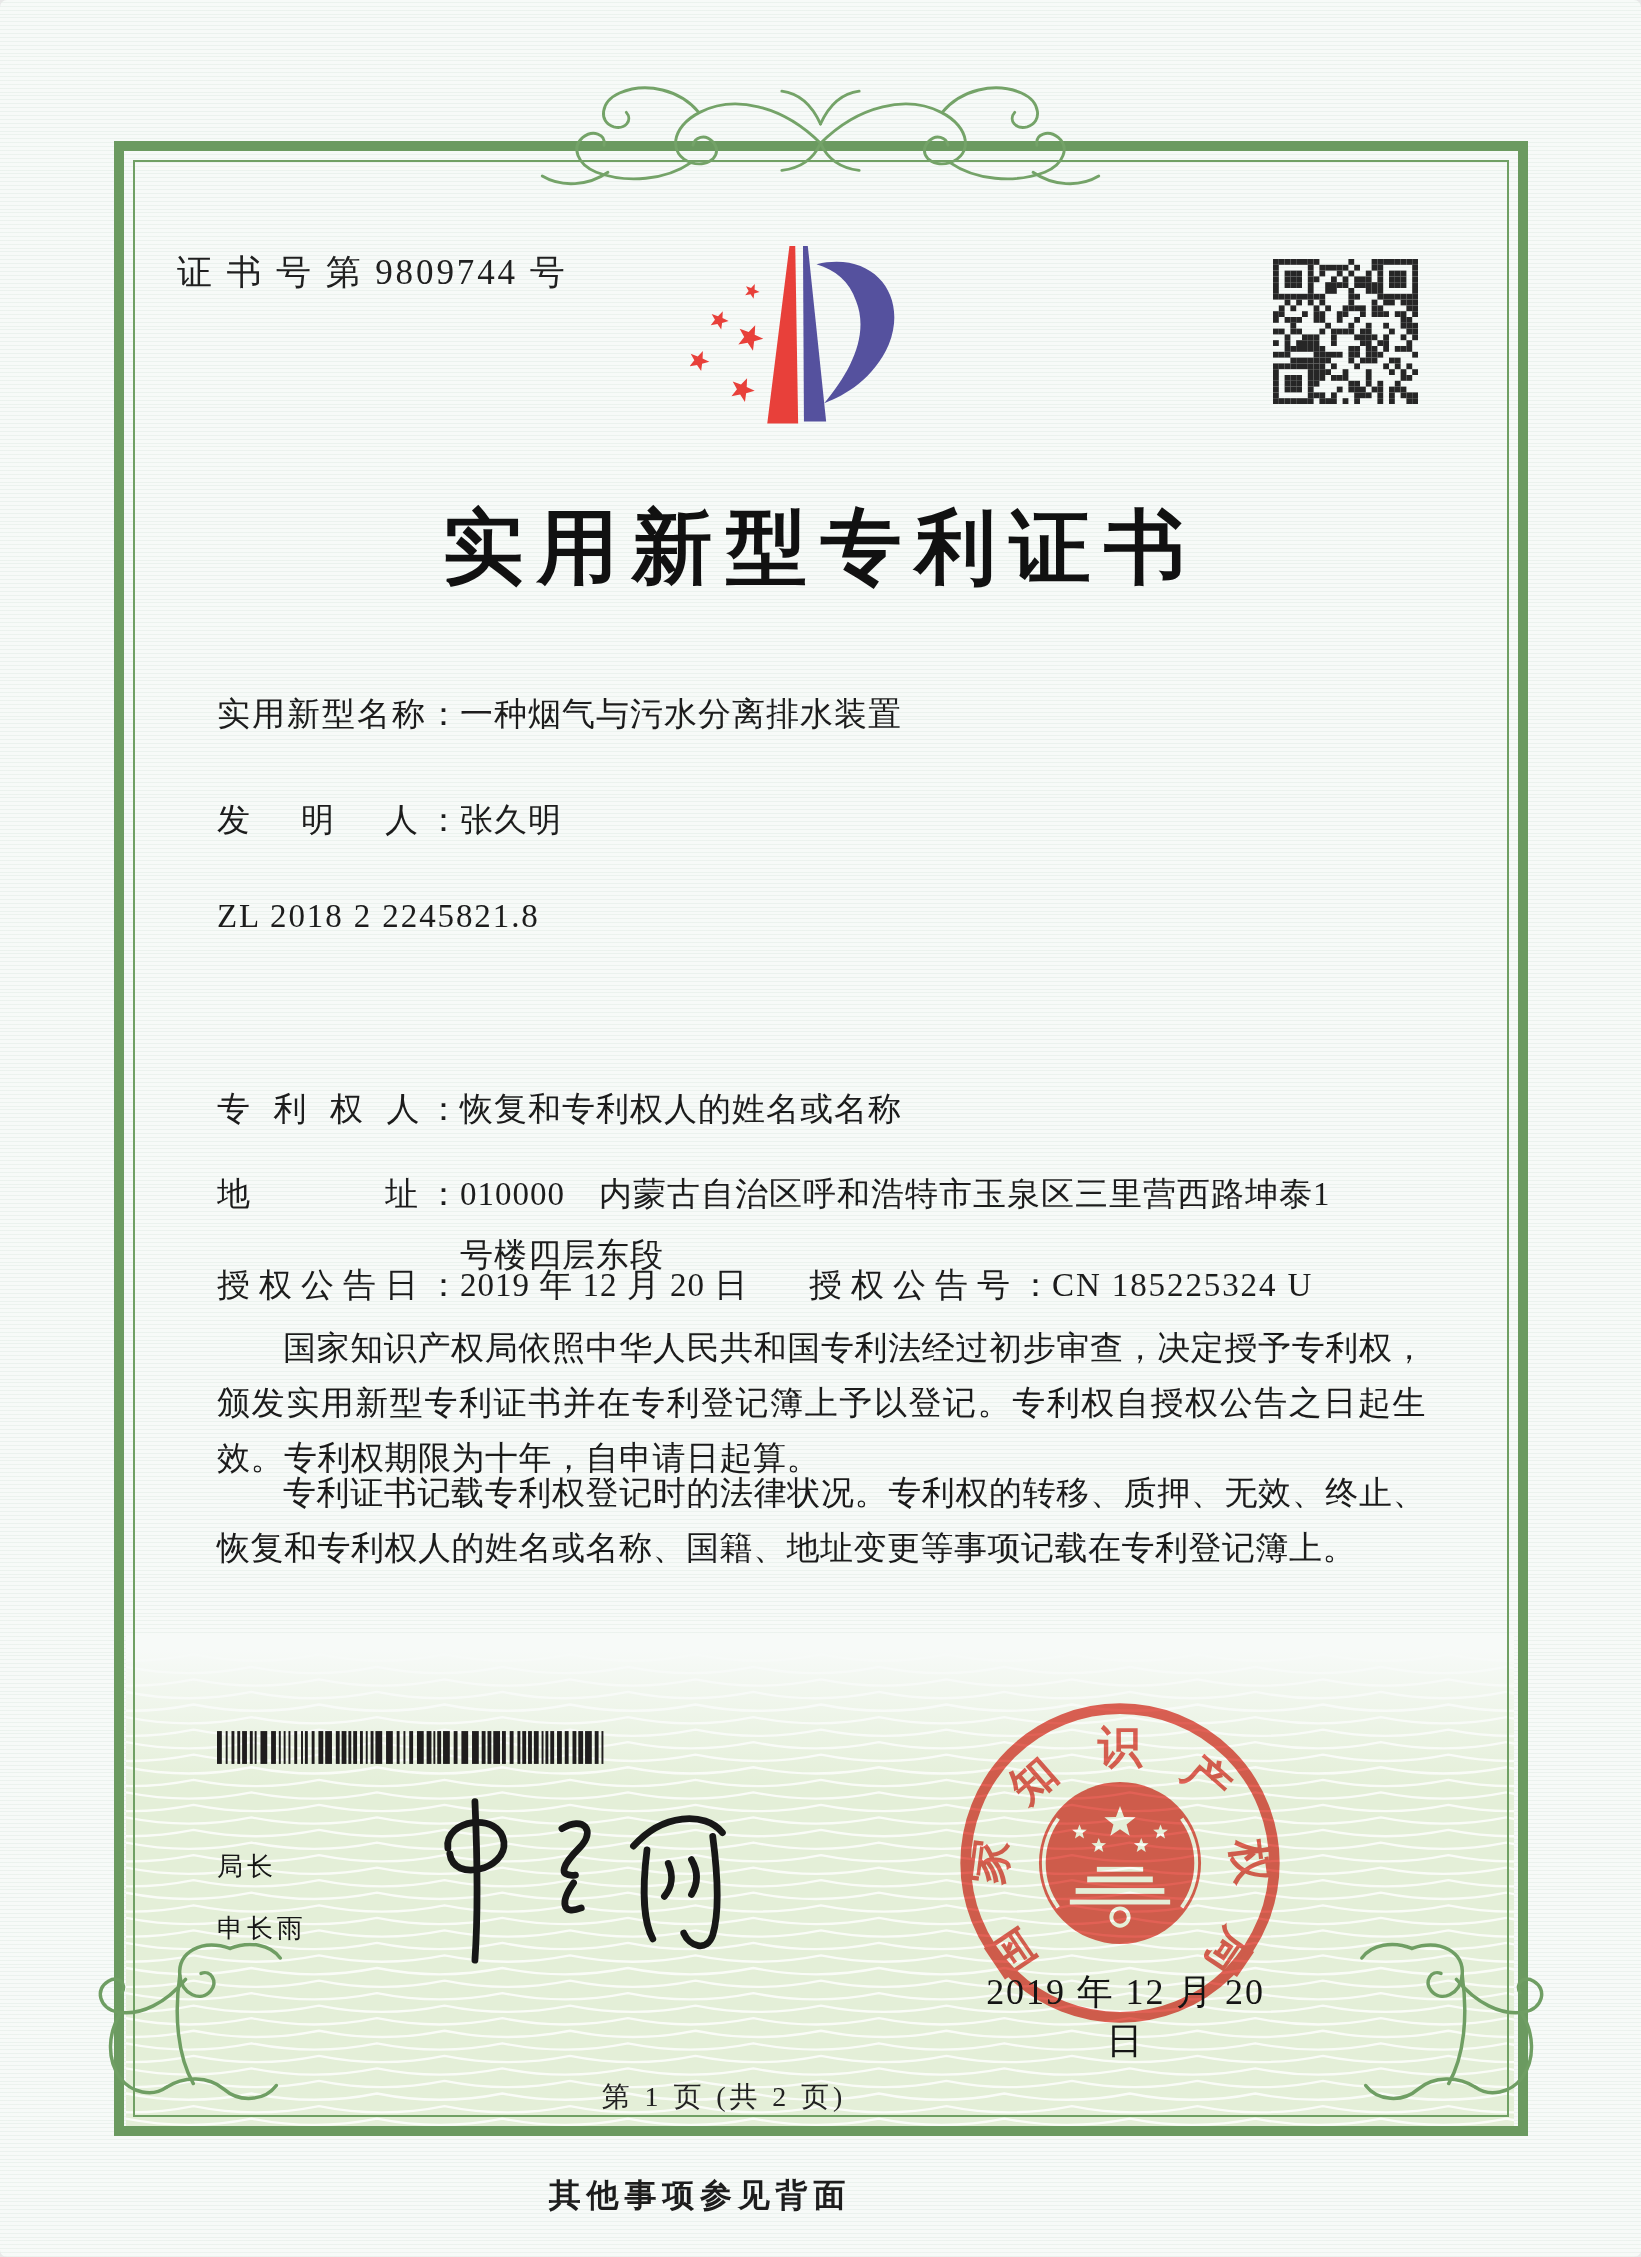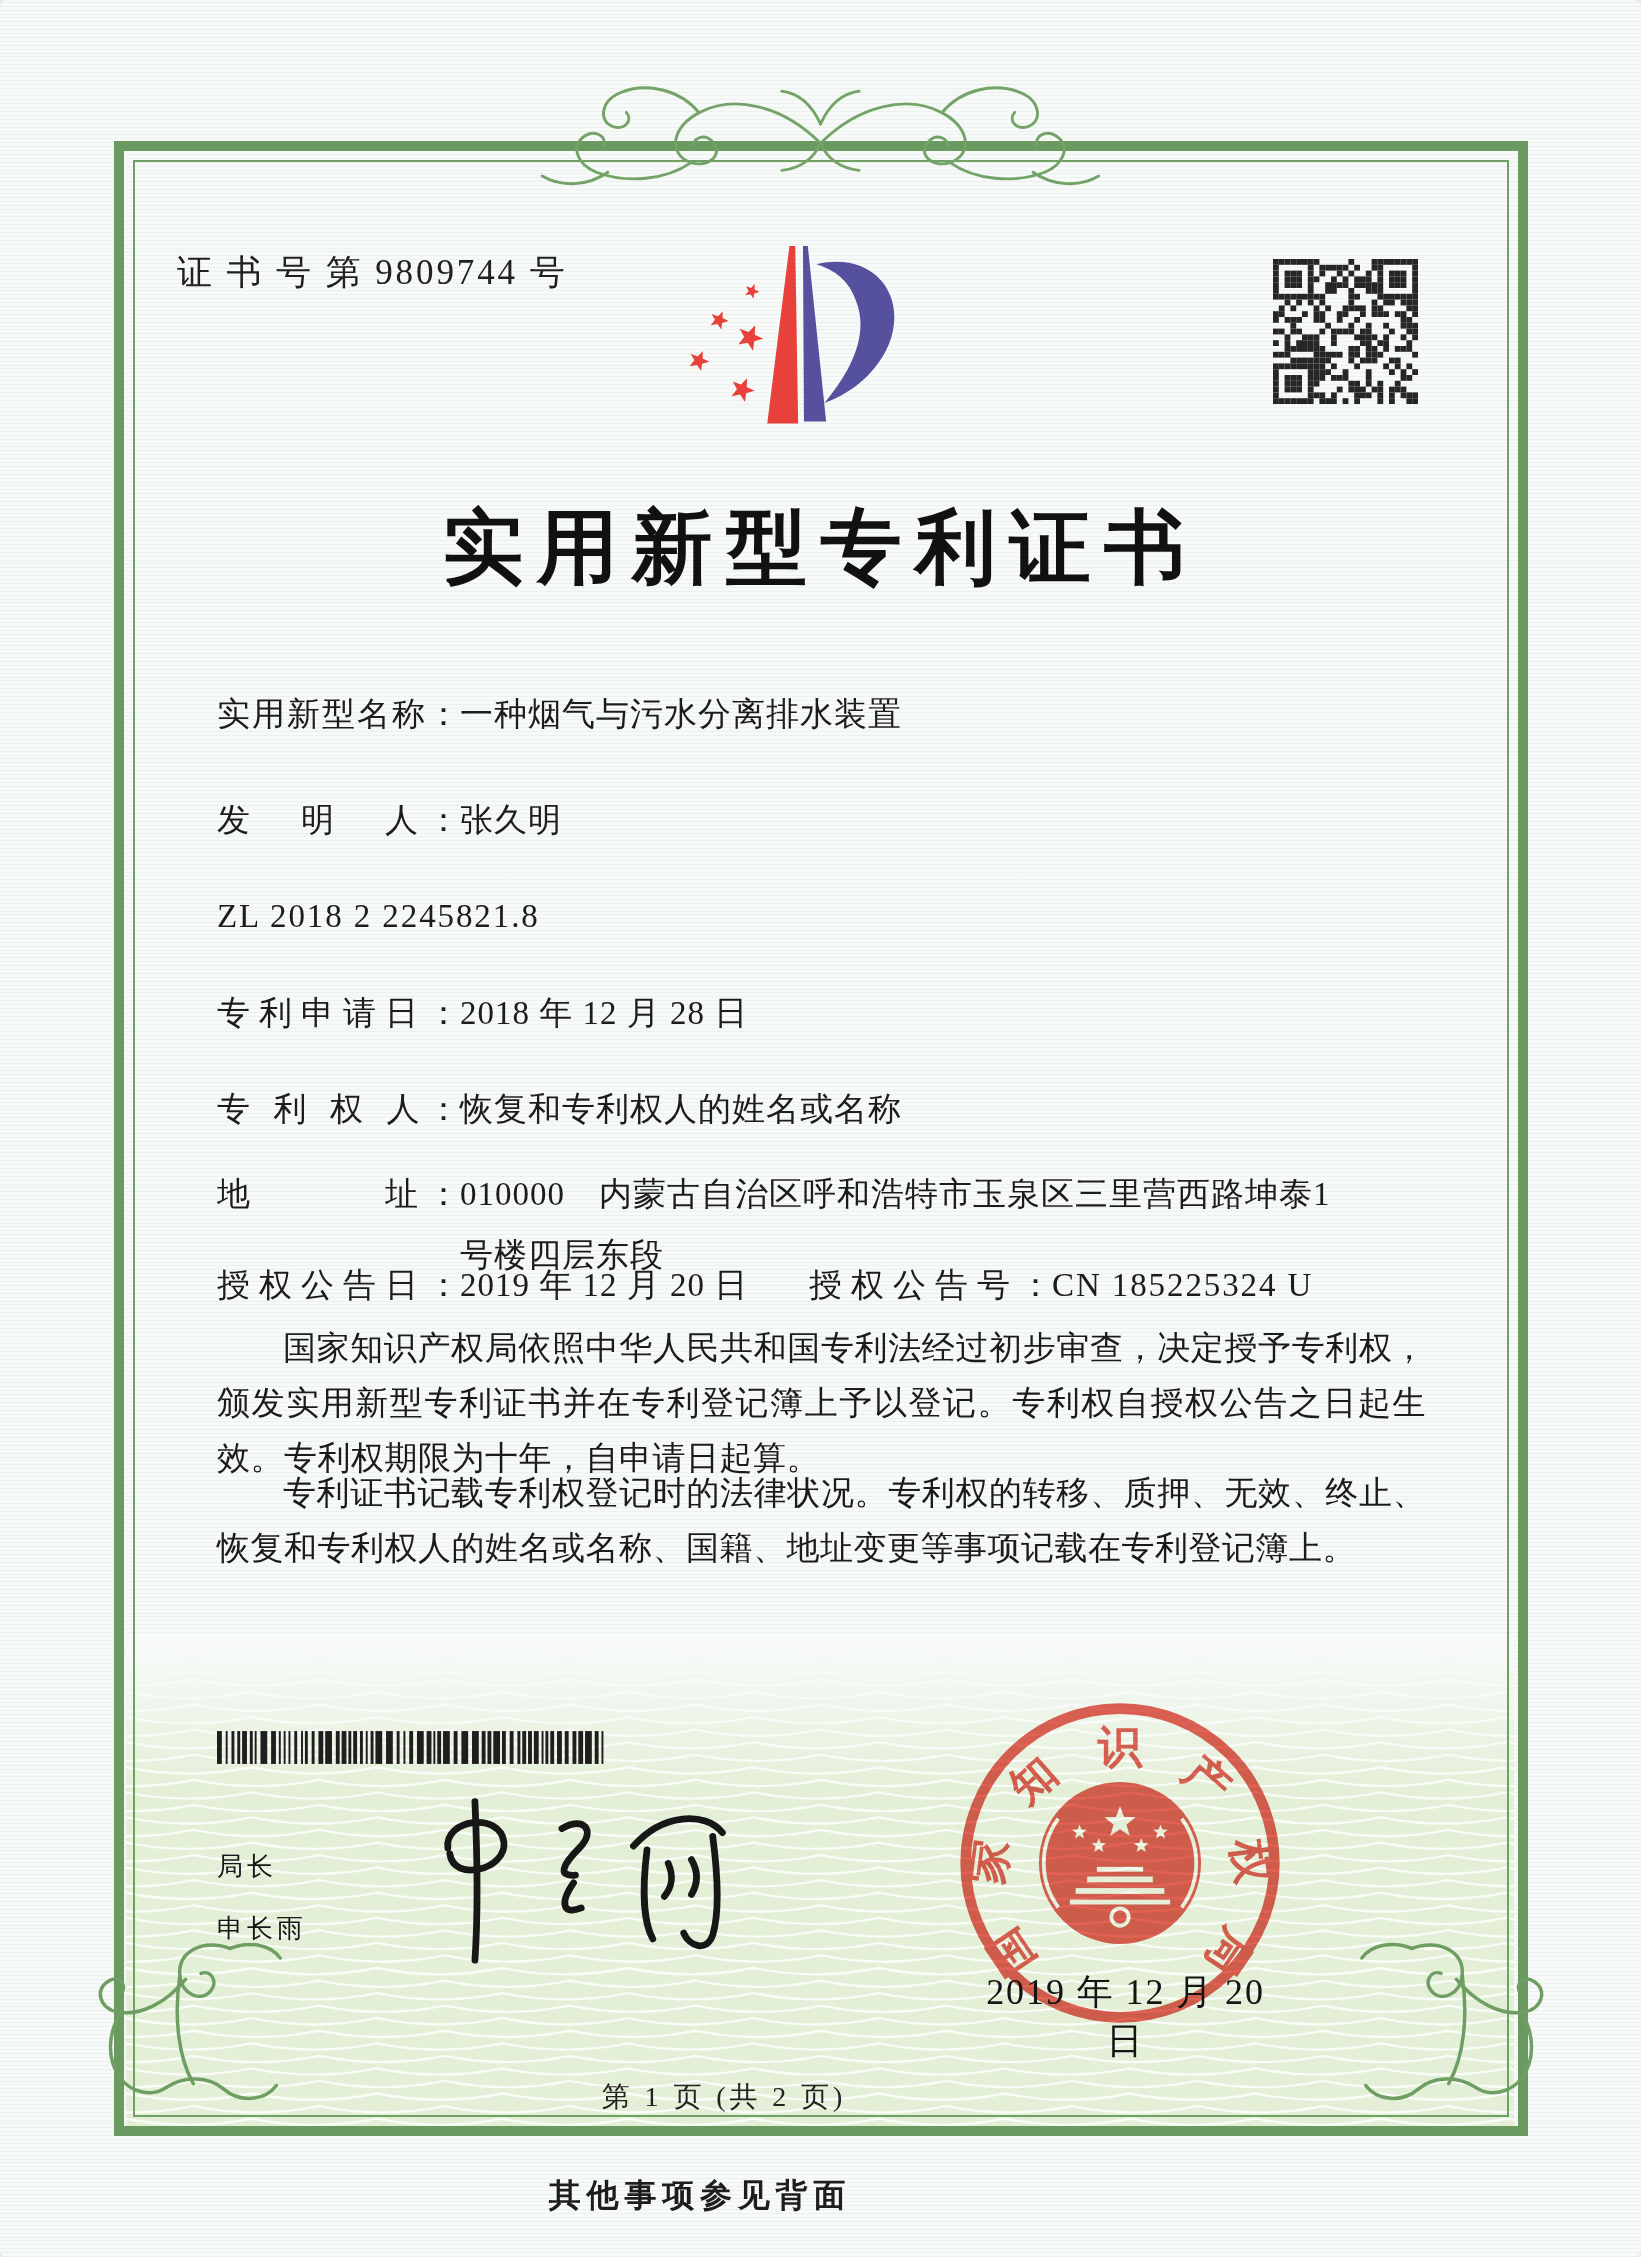--- a/index.html
+++ b/index.html
@@ -499,24 +499,20 @@
     <span class="flabel">发　明　人：</span>
     <span class="fvalue">张久明</span>
   </div>
   <div class="row" style="top:684px">
     <span class="flabel">实用新型名称：</span>
     <span class="fvalue">一种烟气与污水分离排水装置</span>
   </div>
   <div class="row" style="top:886px">
     <span class="fvalue num">ZL 2018 2 2245821.8</span>
   </div>
-  <div class="row" style="top:983px">
-    <span class="flabel">专利申请日：</span>
-    <span class="fvalue">2018 年 12 月 28 日</span>
-  </div>
   <div class="row" style="top:1079px">
     <span class="flabel">专 利 权 人：</span>
     <span class="fvalue">恢复和专利权人的姓名或名称</span>
   </div>
   <div class="row addr" style="top:1164px">
     <span class="flabel">地　　　址：</span>
     <span class="fvalue">010000　内蒙古自治区呼和浩特市玉泉区三里营西路坤泰1号楼四层东段</span>
   </div>
   <div class="row" style="top:1255px">
     <span class="flabel">授权公告日：</span>

